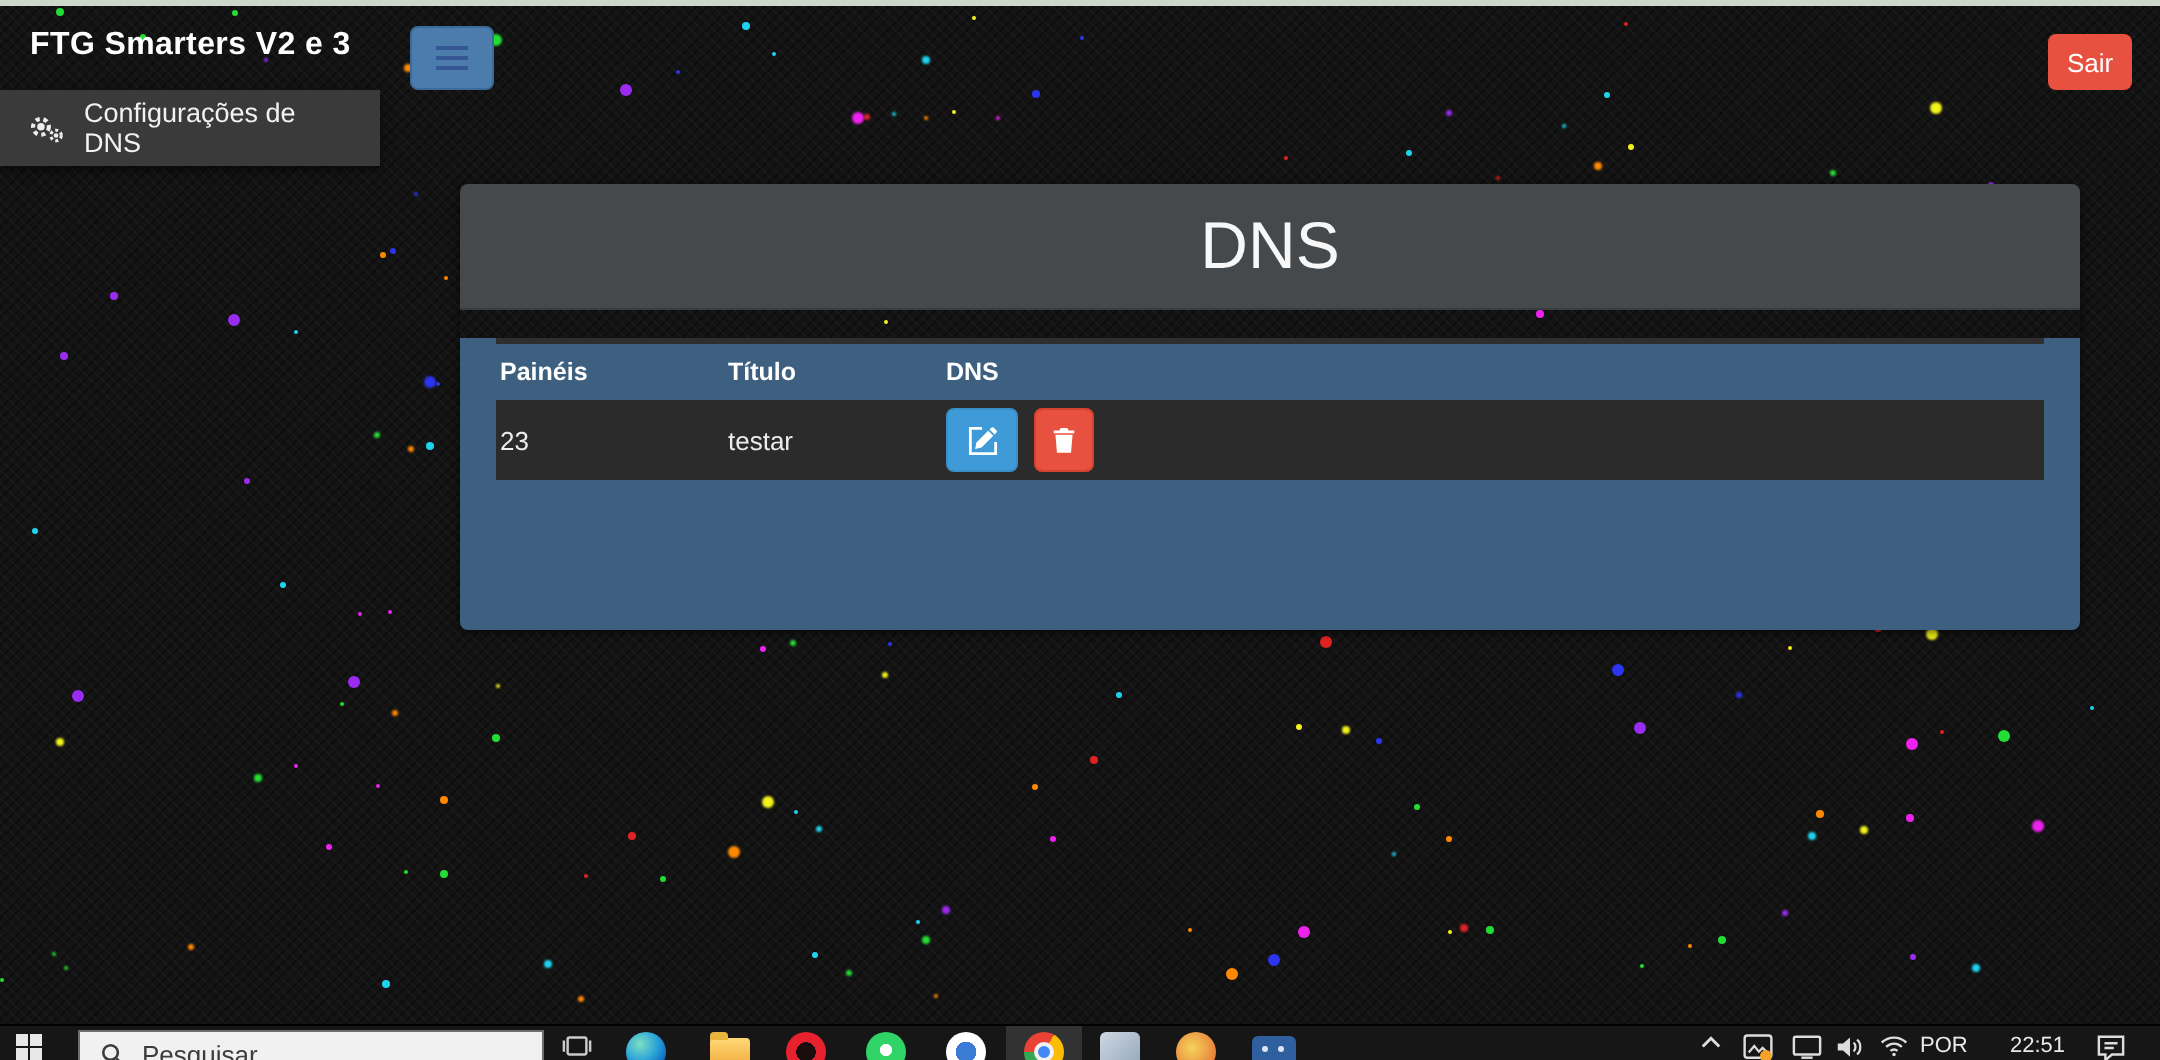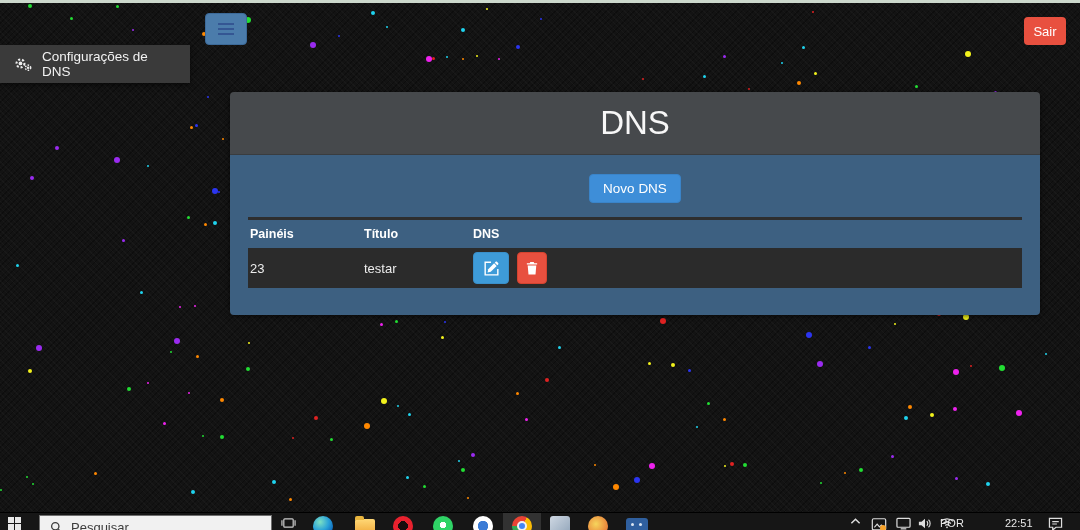--- a/index.html
+++ b/index.html
@@ -298,20 +298,21 @@
       <span style="height: 3px; width: 3px; left: 663px; top: 311px; background: rgb(154, 43, 240);"></span>
       <span style="height: 6px; width: 6px; left: 634px; top: 477px; background: rgb(43, 53, 240);"></span>
       <span style="height: 4px; width: 4px; left: 979px; top: 116px; background: rgb(31, 211, 238); filter: blur(0.5px);"></span>
       <span style="height: 6px; width: 6px; left: 364px; top: 423px; background: rgb(255, 136, 0); filter: blur(0.5px);"></span>
       <span style="height: 6px; width: 6px; left: 285px; top: 148px; background: rgb(31, 211, 238);"></span>
       <span style="height: 2px; width: 2px; left: 405px; top: 286px; background: rgb(255, 136, 0);"></span>
     </div>
 
   <div class="topstrip"></div>
 
+  <div class="brand">FTG Smarters V2 e 3</div>
 
   <button class="toggle-btn">
     <span class="toggle-bars"></span>
   </button>
 
   <button class="sair-btn">Sair</button>
 
   <aside class="sidebar">
     <div class="side-item">
       <span class="icon">
@@ -324,23 +325,20 @@
           </g>
         </svg>
       </span>
       <span>Configurações de DNS</span>
     </div>
   </aside>
 
   <section class="panel">
     <header class="panel-header">DNS</header>
     <div class="panel-body">
-      <div class="btn-row">
-        <button class="novo-btn">Novo DNS</button>
-      </div>
       <div class="tbl">
         <div class="thead">
           <div>Painéis</div>
           <div>Título</div>
           <div>DNS</div>
         </div>
         <div class="trow">
           <div>23</div>
           <div>testar</div>
           <div class="actions">
@@ -422,21 +420,21 @@
         <path d="M12 2.8c2.5 1.8 2.5 6.6 0 8.4" stroke="#dddddd" fill="none" stroke-width="1.3"></path>
       </svg>
 
     <svg class="tray-ico" style="left:940px;" width="14" height="12" viewBox="0 0 16 13" fill="none" stroke="#dddddd" stroke-width="1.4">
         <path d="M1 4.5C5 .8 11 .8 15 4.5"></path>
         <path d="M3.5 7C6.3 4.6 9.7 4.6 12.5 7"></path>
         <path d="M6 9.3c1.2-1 2.8-1 4 0"></path>
         <circle cx="8" cy="11.4" r="1" fill="#dddddd" stroke="none"></circle>
       </svg>
 
-    <span class="tb-text" style="left:940px;">POR</span>
+    <span class="tb-text" style="left:960px;">POR</span>
     <span class="tb-text" style="left:1005px;">22:51</span>
 
     <svg class="tray-ico" style="left:1048px;" width="15" height="14" viewBox="0 0 16 15" fill="none" stroke="#dddddd" stroke-width="1.3">
         <path d="M1.5 1.5h13v9.5H8.5L5 14v-3H1.5z"></path>
         <path d="M4.5 5h7M4.5 7.5h5"></path>
       </svg>
   </footer>
 </div>
 
 </body></html>

